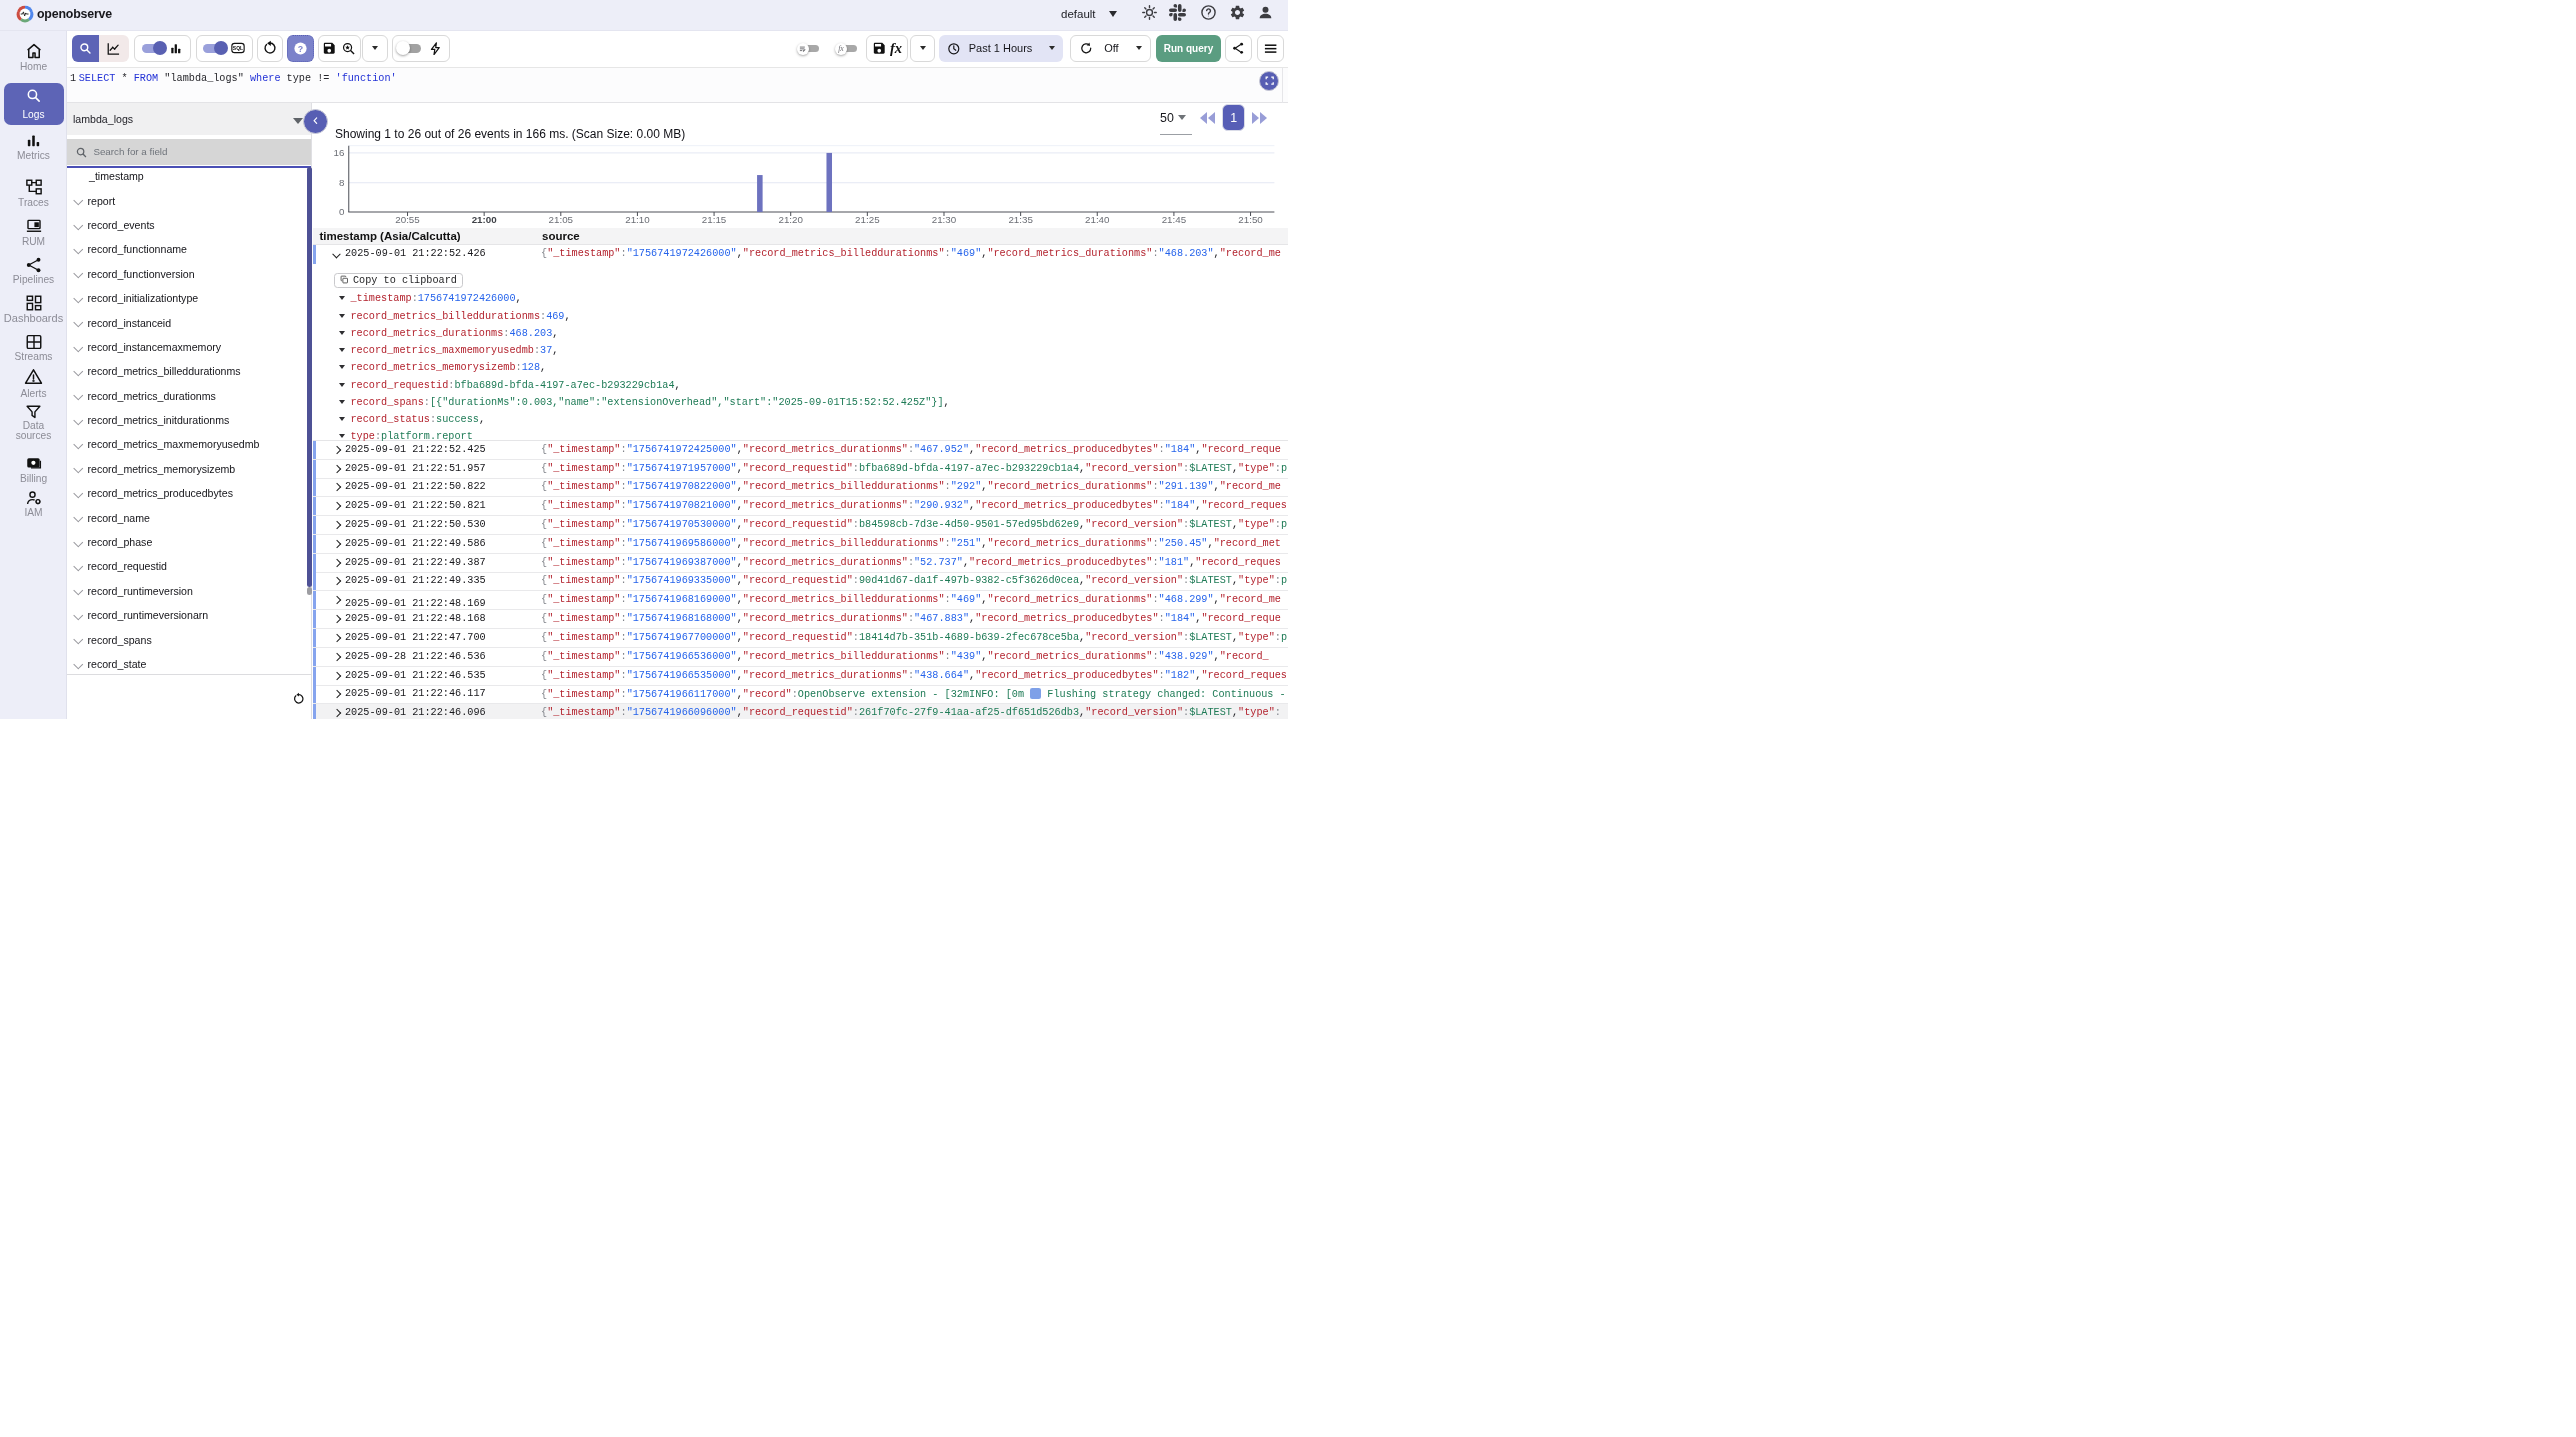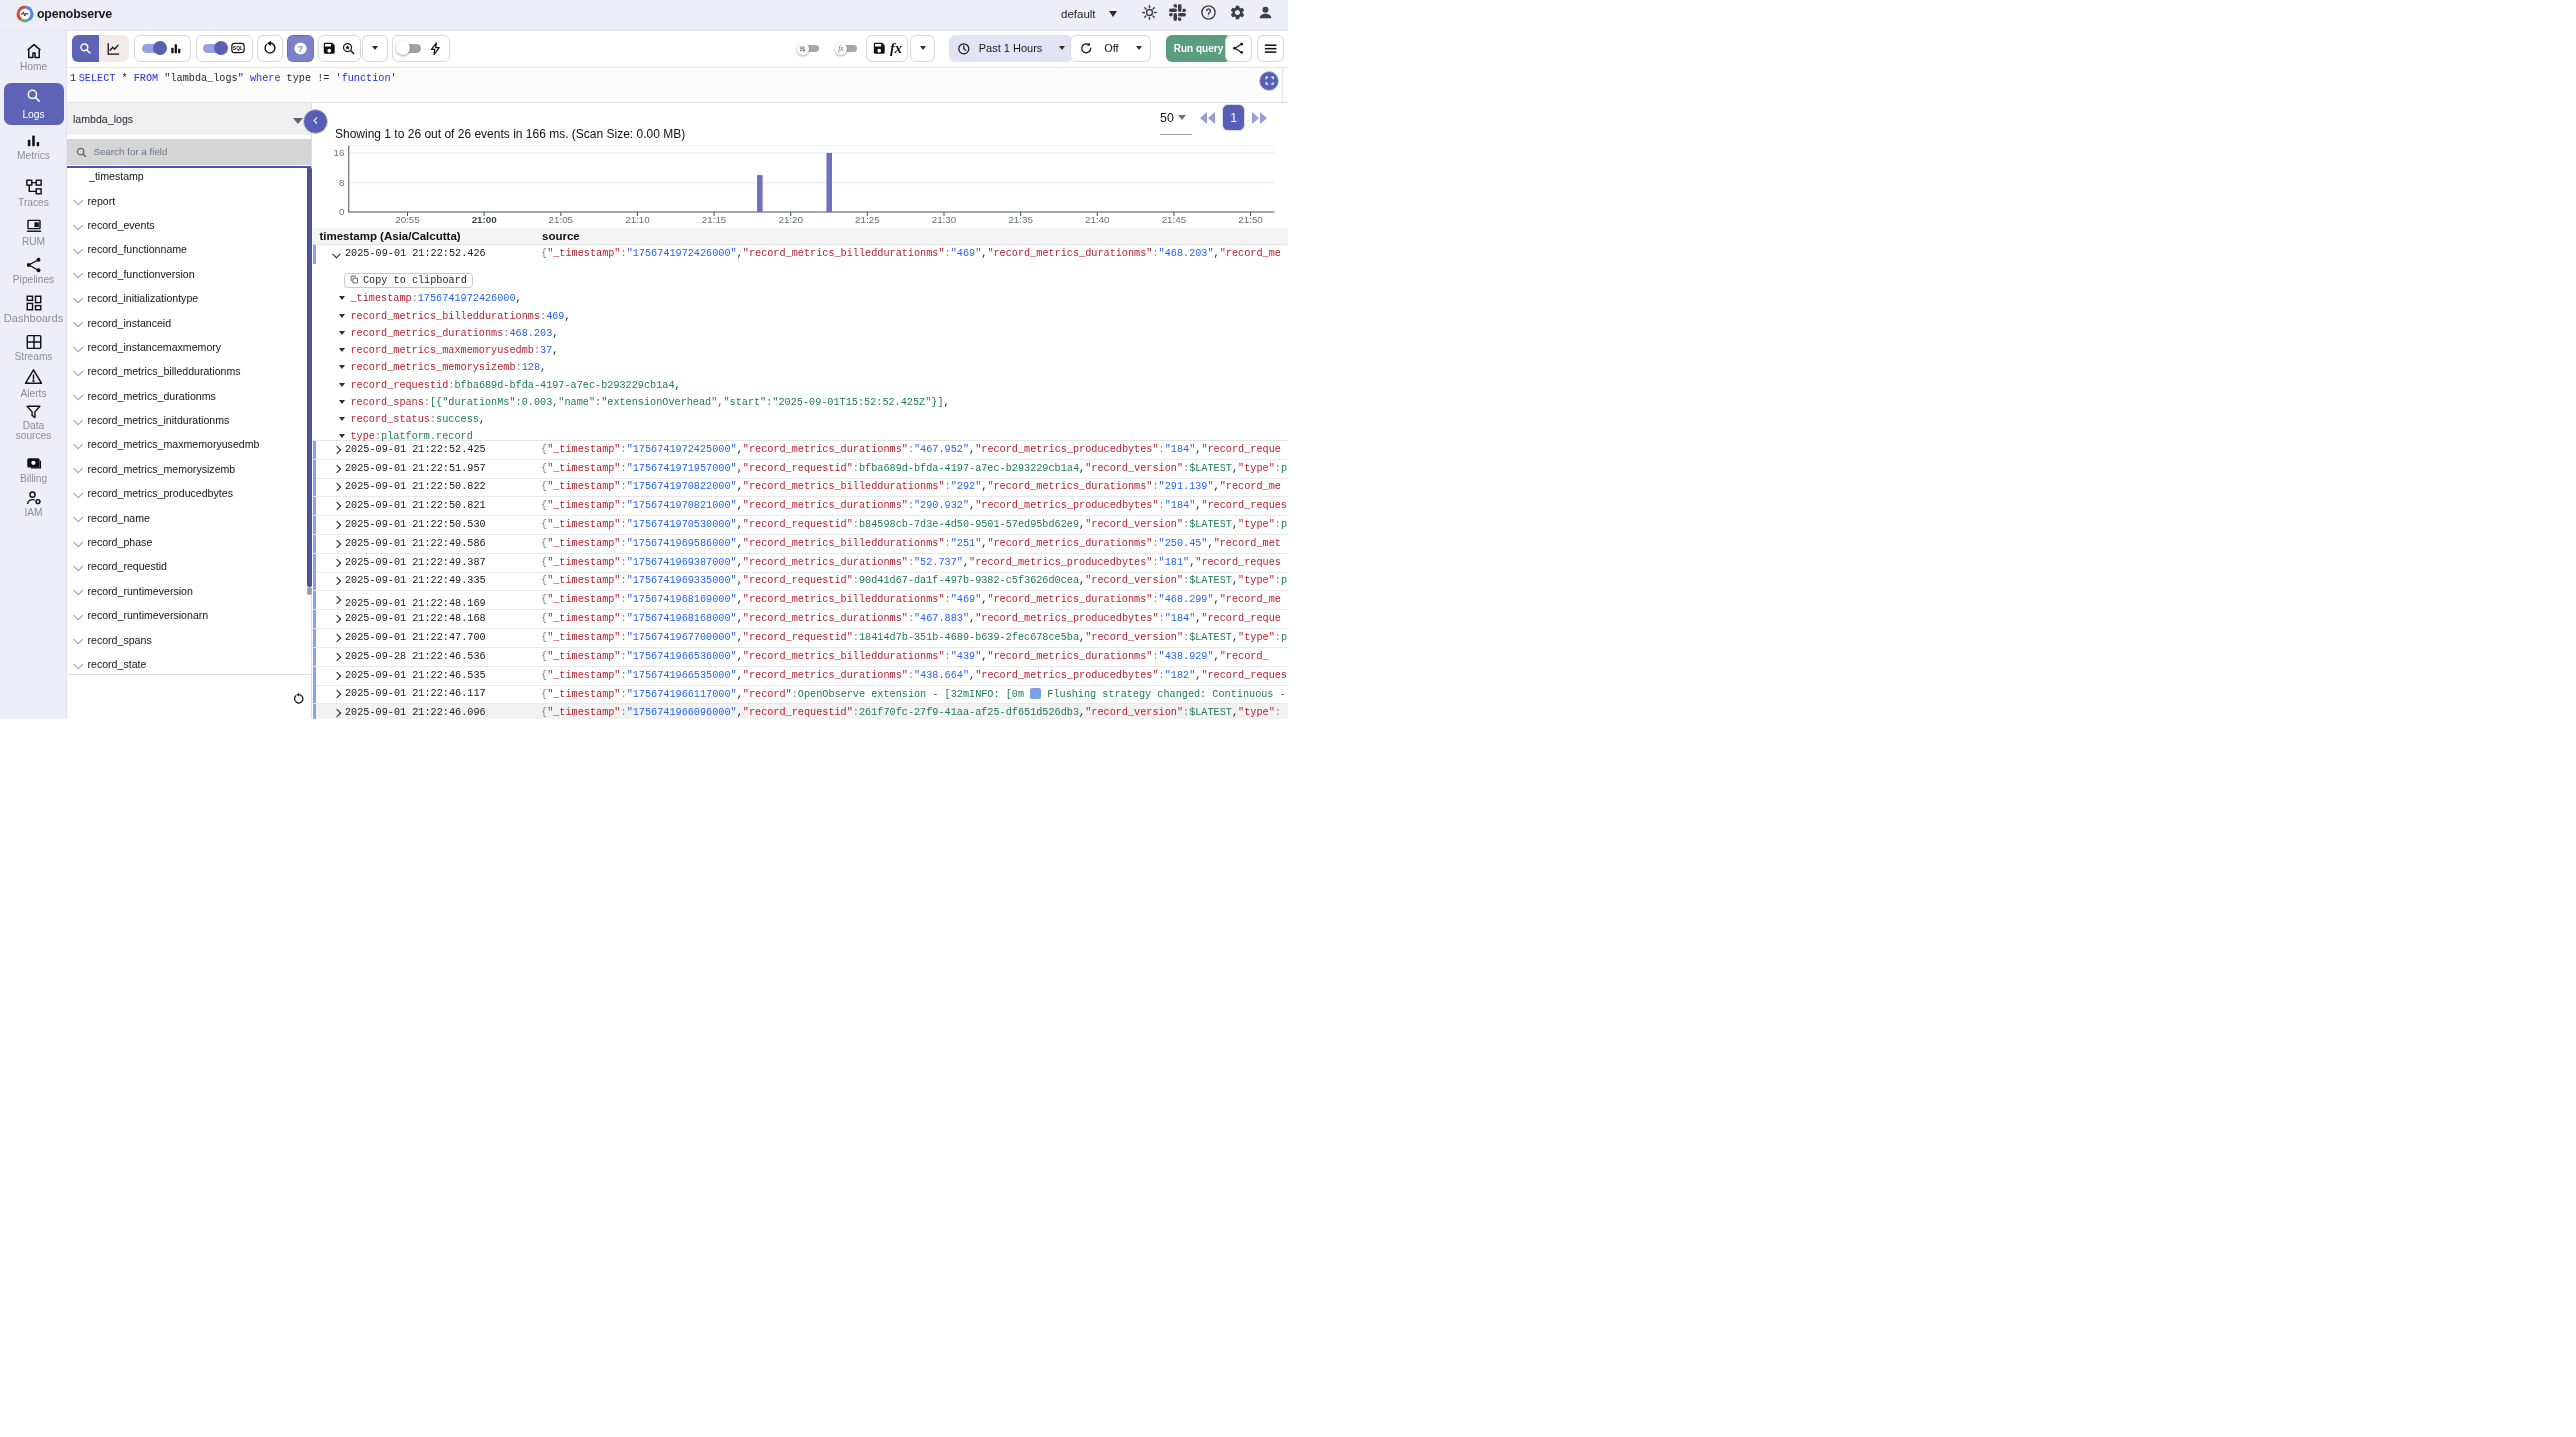--- a/index.html
+++ b/index.html
@@ -1,20 +1,20 @@
 <!DOCTYPE html>
 <html style="font-size:13.6px"><head>
 <meta charset="utf-8">
 <style>
   * { margin:0; padding:0; box-sizing:border-box; }
   html,body { width:1288px; height:719px; overflow:hidden; }
   body { font-family:"Liberation Sans", sans-serif; background:#fff; position:relative; color:#1a1a1a; }
   .abs { position:absolute; }
   .mono { font-family:"Liberation Mono", monospace; }
-  .flex { display:flex; align-items:center;margin-left:10px; }
+  .flex { display:flex; align-items:center; }
   
   #hdr { position:absolute; left:0; top:0; width:1288px; height:31px; background:#edeef8; border-bottom:0.9px solid #e4e5f0; }
   
   #side { position:absolute; left:0; top:31px; width:67px; bottom:0; background:#edeef8; border-right:0.9px solid #e0e1ec; }
   .sitem { position:absolute; left:0; width:67px; text-align:center; }
   .slabel { font-size:9.4px; color:#8c8c96; line-height:10.2px; }
   
   #tbar { position:absolute; left:67px; top:31px; width:1221px; height:37px; background:#fff; border-bottom:0.9px solid #e6e6e6; }
   .tbtn { position:absolute; top:4.3px; height:26.4px; border:0.9px solid #d9d9d9; border-radius:6px; background:#fff; display:flex; align-items:center; justify-content:center; }
   .tgl { width:22px; height:9.4px; border-radius:5.1px; background:#9aa0db; position:relative; }
@@ -513,21 +513,21 @@
       <span style="font-size:10.2px;color:#1d1d1f">Copy to clipboard</span>
     </span>
     <div class="dline" style="top:29px"><span class="k">_timestamp</span><span class="p">:</span><span class="n">1756741972426000</span>,</div>
     <div class="dline" style="top:47px"><span class="k">record_metrics_billeddurationms</span><span class="p">:</span><span class="n">469</span>,</div>
     <div class="dline" style="top:64px"><span class="k">record_metrics_durationms</span><span class="p">:</span><span class="n">468.203</span>,</div>
     <div class="dline" style="top:81px"><span class="k">record_metrics_maxmemoryusedmb</span><span class="p">:</span><span class="n">37</span>,</div>
     <div class="dline" style="top:98px"><span class="k">record_metrics_memorysizemb</span><span class="p">:</span><span class="n">128</span>,</div>
     <div class="dline" style="top:116px"><span class="k">record_requestid</span><span class="p">:</span><span class="g">bfba689d-bfda-4197-a7ec-b293229cb1a4</span>,</div>
     <div class="dline" style="top:133px"><span class="k">record_spans</span><span class="p">:</span><span class="g">[{"durationMs":0.003,"name":"extensionOverhead","start":"2025-09-01T15:52:52.425Z"}]</span>,</div>
     <div class="dline" style="top:150px"><span class="k">record_status</span><span class="p">:</span><span class="g">success</span>,</div>
-    <div class="dline" style="top:167px"><span class="k">type</span><span class="p">:</span><span class="g">platform.record</span></div>
+    <div class="dline" style="top:167px"><span class="k">type</span><span class="p">:</span><span class="g">platform.report</span></div>
   </div>
   <div class="trow" style="top:338px">
       <span class="acc"></span>
       <span class="rchev"></span>
       <span class="ts" style="top:3.4px">2025-09-01 21:22:52.425</span>
       <span class="src" style="top:3.4px"><span class="p">{</span><span class="k">"_timestamp"</span><span class="p">:</span><span class="n">"1756741972425000"</span>,<span class="k">"record_metrics_durationms"</span><span class="p">:</span><span class="n">"467.952"</span>,<span class="k">"record_metrics_producedbytes"</span><span class="p">:</span><span class="n">"184"</span>,<span class="k">"record_reque</span></span>
     </div>
   <div class="trow" style="top:357px">
       <span class="acc"></span>
       <span class="rchev"></span>

